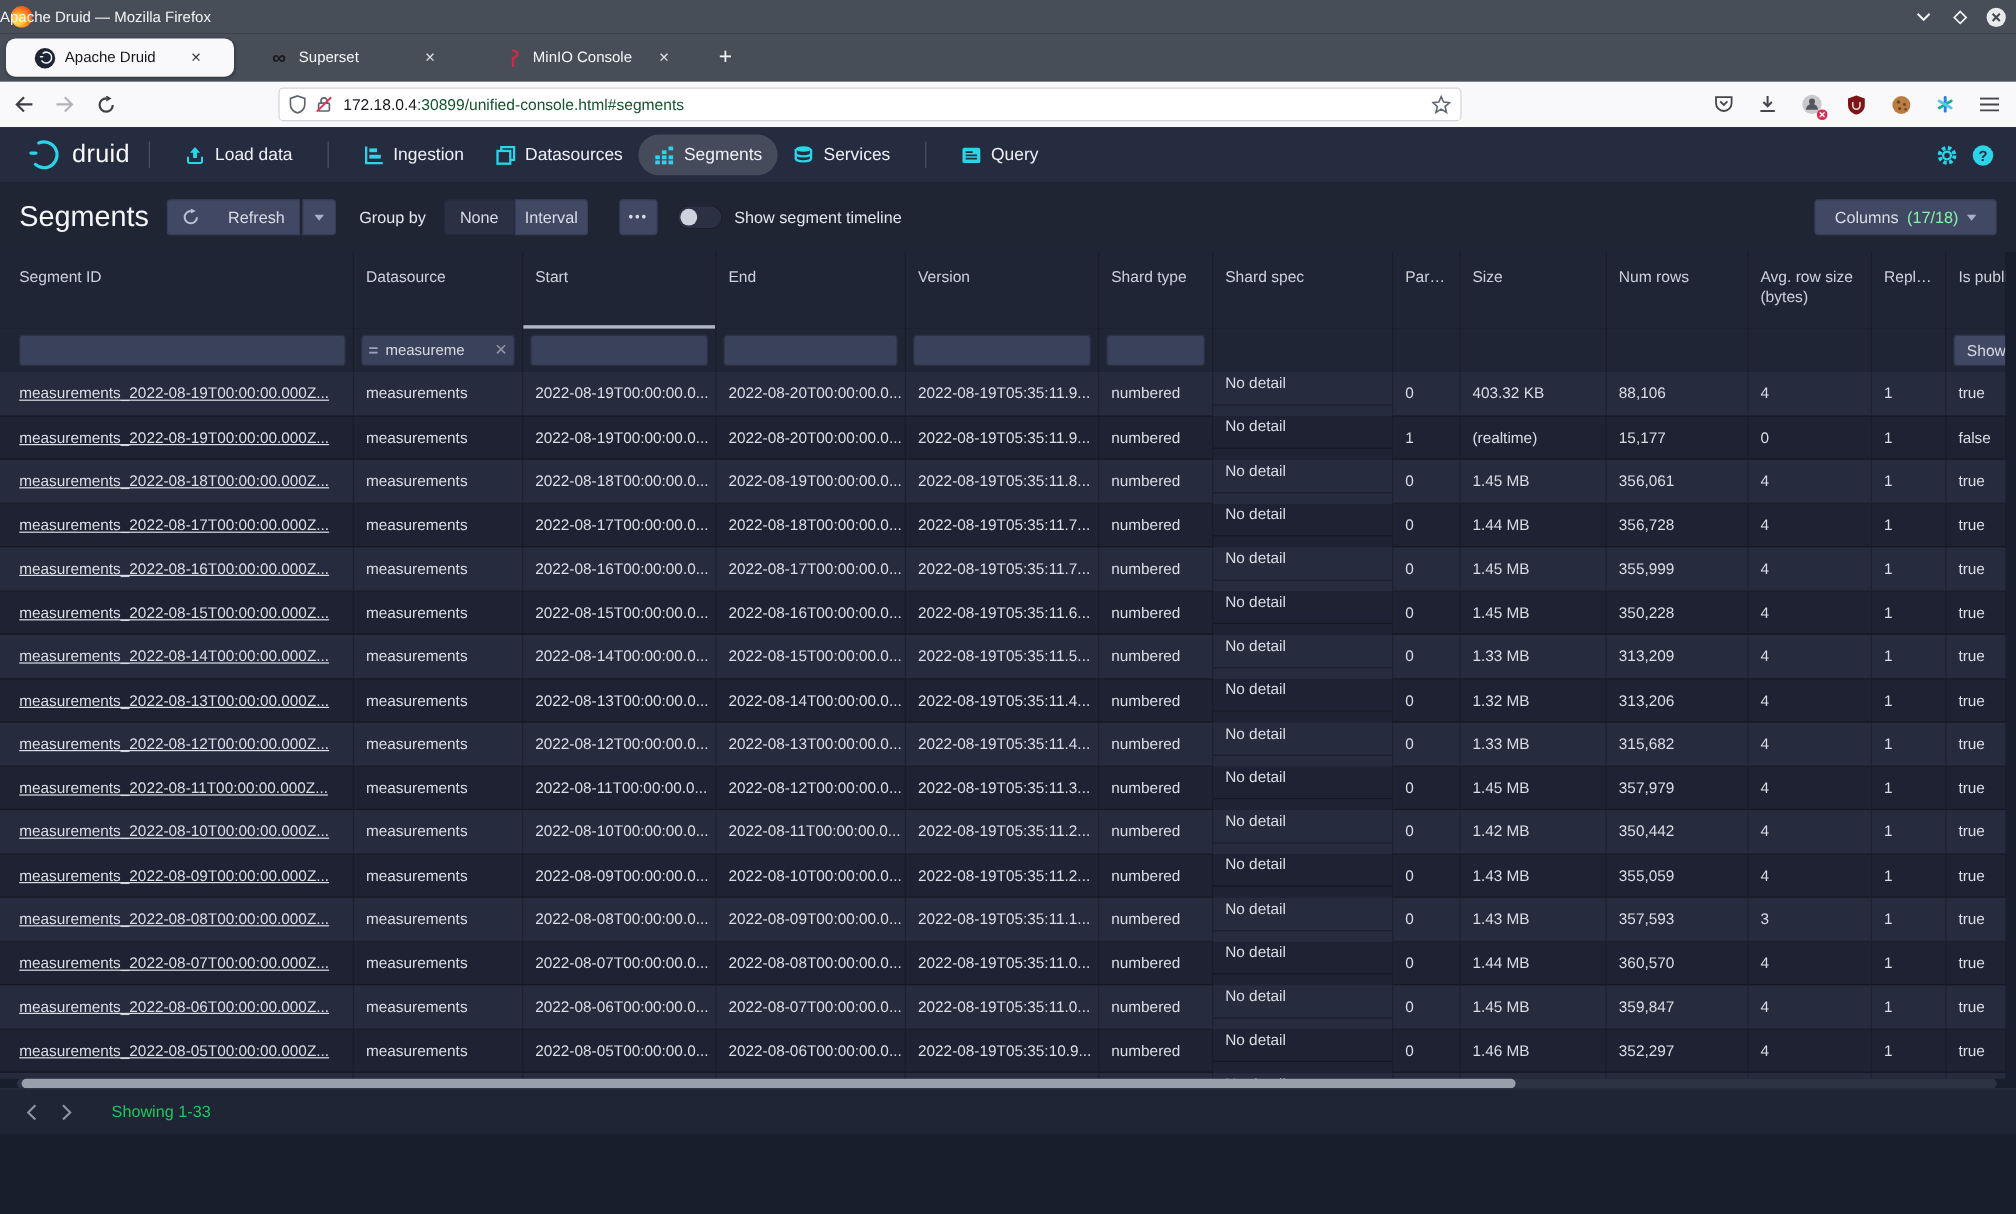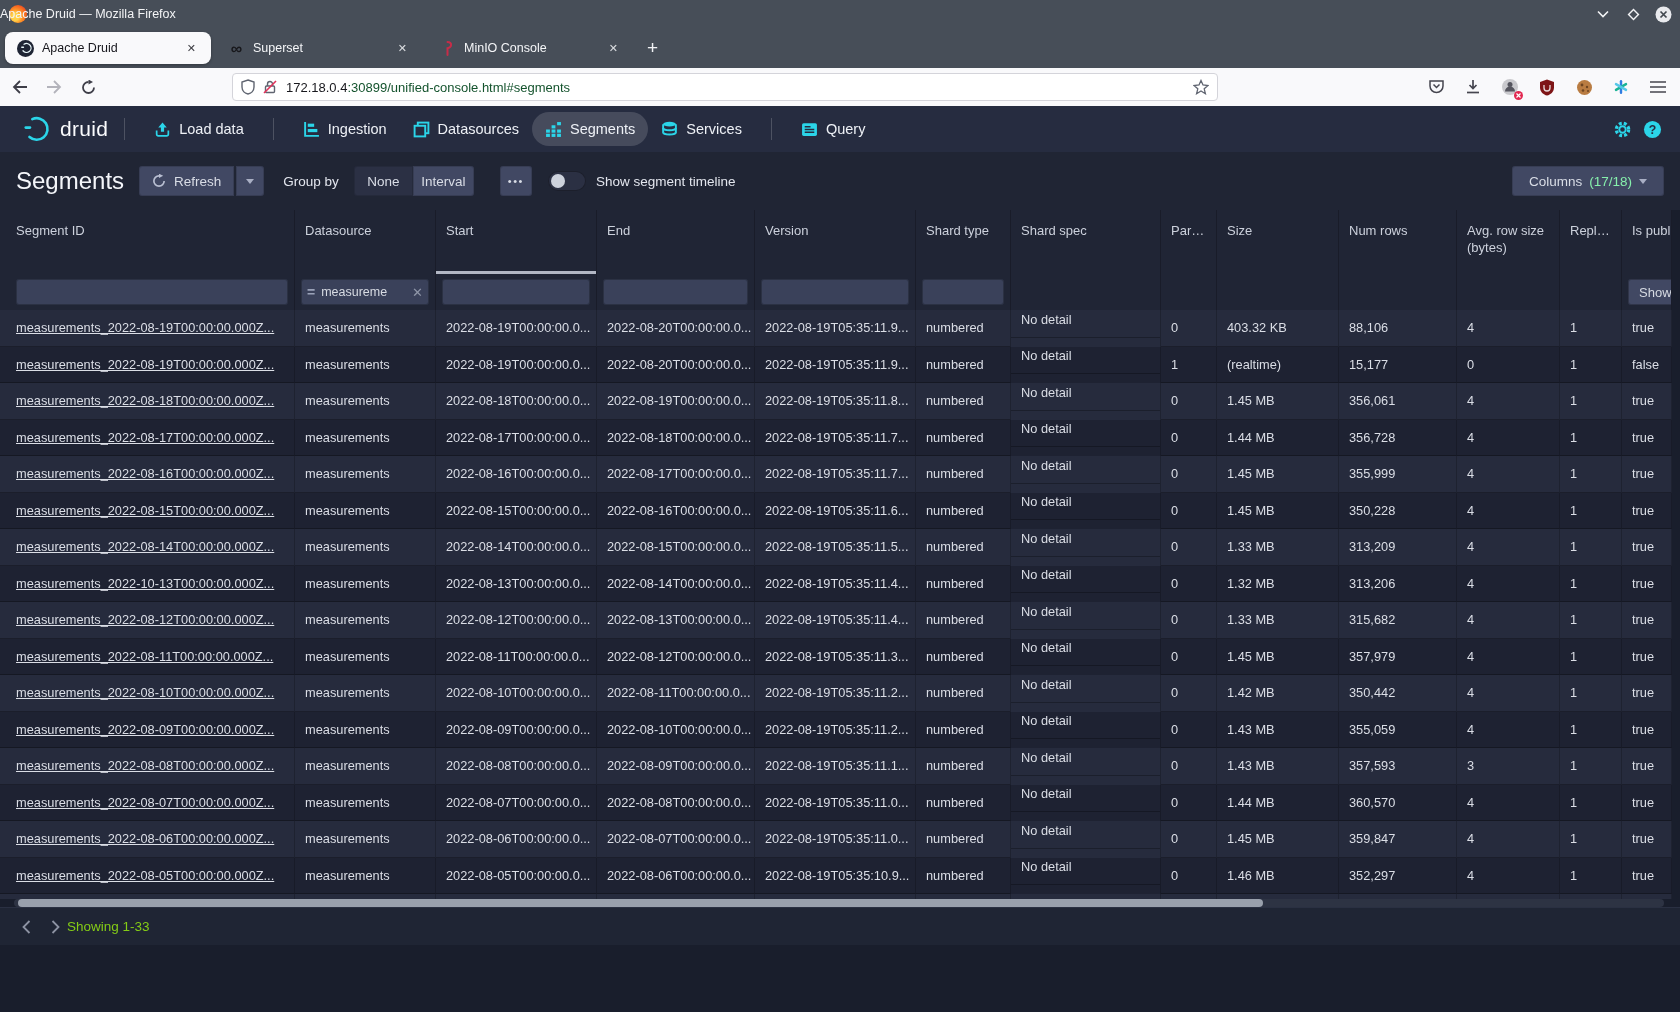--- a/index.html
+++ b/index.html
@@ -15,22 +15,22 @@
     background:#474e58; display:flex; align-items:center; }
   .fx-logo { margin-left:9px; width:18px; height:18px; border-radius:50%;
     background:radial-gradient(circle at 35% 65%, #ffd24a 0 22%, #ff9a2a 40%, #f25c1f 70%, #b5305a 100%); }
   .win-title { position:absolute; left:0; right:0; text-align:left; color:#f3f4f6; font-size:12.5px; }
   .win-controls { position:absolute; right:8px; top:0; height:28px; display:flex; align-items:center; gap:12px; }
   .wc { width:18px; height:18px; display:flex; align-items:center; justify-content:center; }
 
   
   .tabbar { position:absolute; top:28px; left:0; width:1680px; height:40px;
     background:#474e58; display:flex; align-items:center; }
-  .tab { width:206px; height:32px; margin-left:5px; border-radius:8px; display:flex;
-    align-items:center; padding:0 12px; color:#f5f6f8; font-size:12.5px; }
+  .tab { width:190px; height:32px; margin-left:5px; border-radius:8px; display:flex;
+    align-items:center; padding:0 24px; color:#f5f6f8; font-size:12.5px; }
   .tab.active { background:#f9f9fb; color:#16161c; box-shadow:0 1px 3px rgba(0,0,0,.3); }
   .tab .fav { width:17px; height:17px; margin-right:8px; flex:0 0 auto; display:flex; align-items:center; justify-content:center; }
   .tab .tlabel { flex:1; white-space:nowrap; overflow:hidden; }
   .tab .tclose { font-size:11px; padding:0 3px; opacity:.85; }
   .newtab { margin-left:14px; color:#f0f1f4; font-size:19px; font-weight:300; }
   .fav-druid { width:17px; height:17px; border-radius:50%; background:#1e2434; display:flex; align-items:center; justify-content:center; }
   .fav-superset { font-weight:bold; font-size:16px; color:#17171b; line-height:17px; }
 
   
   .fxbar { position:absolute; top:68px; left:0; width:1680px; height:38px;
@@ -54,21 +54,21 @@
   .nav-item.active { background:rgba(255,255,255,.15); }
   .dnav-right { margin-left:auto; display:flex; align-items:center; gap:11px; margin-right:18px; }
 
   
   .phead { position:absolute; top:152px; left:0; width:1680px; height:58px;
     background:#202534; display:flex; align-items:center; }
   .ptitle { font-size:24px; color:#f4f6fa; margin-left:16px; }
   .btn { height:30px; background:#414863; border-radius:3px; display:flex; align-items:center;
     justify-content:center; color:#d9dde6; font-size:13.5px; box-shadow:inset 0 0 0 1px rgba(17,20,24,.2); }
   .refresh-group { display:flex; margin-left:15px; gap:2px; }
-  .btn-refresh { padding:0 13px; gap:8px; border-radius:3px 0 0 3px; }
+  .btn-refresh { padding:0 13px; gap:24px; border-radius:3px 0 0 3px; }
   .btn-caret { width:28px; border-radius:0 3px 3px 0; }
   .caret { width:0; height:0; border-left:4.5px solid transparent; border-right:4.5px solid transparent; border-top:5px solid #a9afc4; }
   .lbl { color:#e3e6ee; font-size:13.5px; }
   .groupby { margin-left:19px; }
   .seg-group { display:flex; margin-left:15px; }
   .btn-none { width:59px; border-radius:3px 0 0 3px; background:#2b3044; }
   .btn-interval { width:61px; border-radius:0 3px 3px 0; }
   .btn-more { width:32px; margin-left:26px; letter-spacing:1.5px; font-size:11px; }
   .toggle { width:38px; height:20px; border-radius:10px; background:#2b3043; margin-left:16px;
     position:relative; box-shadow:inset 0 0 0 1px rgba(0,0,0,.35); }
@@ -111,21 +111,21 @@
   .td.c6::after { content:""; position:absolute; left:0; right:0; bottom:9px; height:1px; background:rgba(0,0,0,.28); }
 
   
   .hscroll-track { position:absolute; top:899px; left:14px; width:1650px; height:8px; border-radius:4px; background:#2d3343; }
   .hscroll-thumb { position:absolute; top:899px; left:18px; width:1245px; height:8px; border-radius:4px; background:#99a0ac; }
   .pfoot { position:absolute; top:907px; left:0; width:1680px; height:38px; background:#1f2534;
     border-top:1px solid #2a3042; display:flex; align-items:center; }
   .pager { color:#9aa1b2; font-size:15px; width:16px; text-align:center; }
   .pg-prev { margin-left:22px; }
   .pg-next { margin-left:13px; }
-  .showing { color:#84cc16; font-size:13.5px; }
+  .showing { color:#22c55e; font-size:13.5px; margin-left:26px; }
 </style>
 </head>
 <body>
 
 <div class="titlebar">
   <div class="fx-logo"></div>
   <div class="win-title">Apache Druid — Mozilla Firefox</div>
   <div class="win-controls">
     <div class="wc">
       <svg width="12" height="8" viewBox="0 0 12 8">
@@ -567,21 +567,21 @@
         </div>
     <div class="td c7">0</div>
     <div class="td c8">1.33 MB</div>
     <div class="td c9">313,209</div>
     <div class="td c10">4</div>
     <div class="td c11">1</div>
     <div class="td c12">true</div>
   </div>
 
   <div class="tr">
-    <div class="td c0">measurements_2022-10-13T00:00:00.000Z...</div>
+    <div class="td c0">measurements_2022-08-13T00:00:00.000Z...</div>
     <div class="td c1">measurements</div>
     <div class="td c2">2022-08-13T00:00:00.0...</div>
     <div class="td c3">2022-08-14T00:00:00.0...</div>
     <div class="td c4">2022-08-19T05:35:11.4...</div>
     <div class="td c5">numbered</div>
     <div class="td c6">
           <span class="spec">No detail</span>
         </div>
     <div class="td c7">0</div>
     <div class="td c8">1.32 MB</div>

